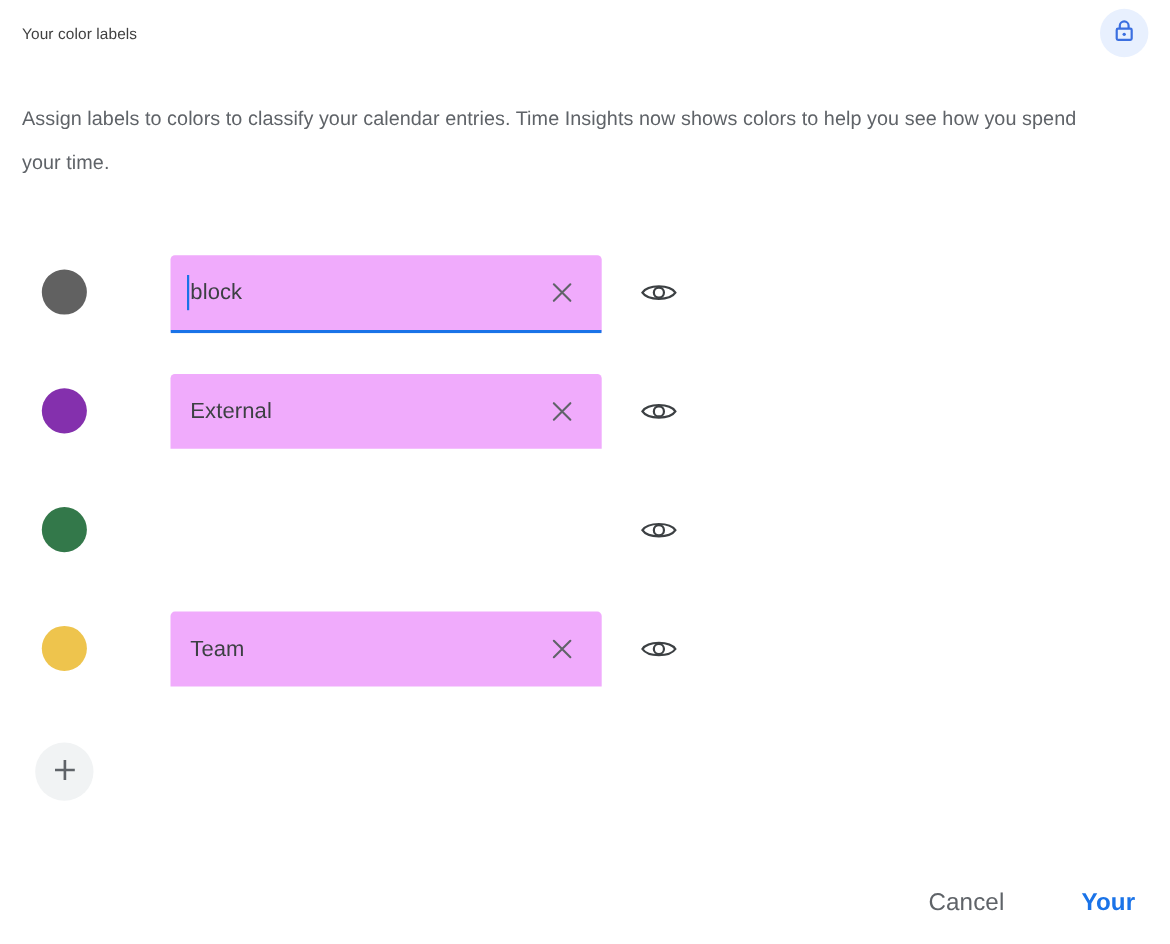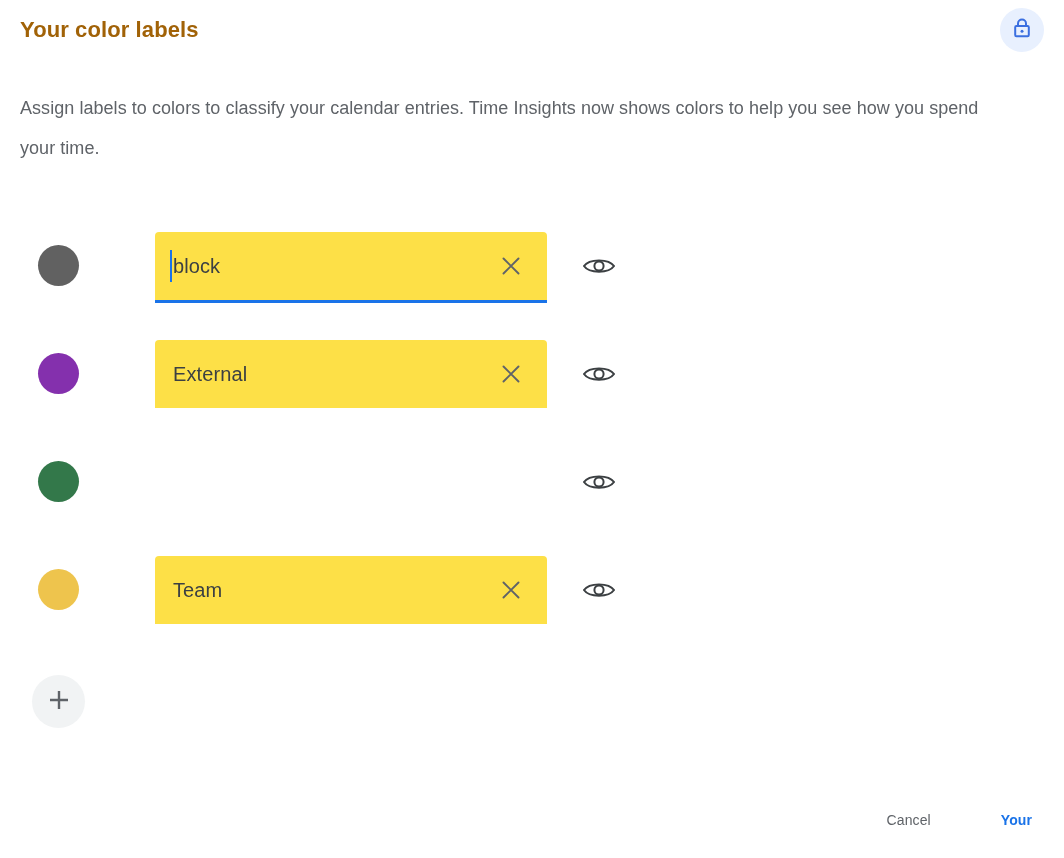--- a/index.html
+++ b/index.html
@@ -20,23 +20,23 @@
   .header {
     position: absolute;
     left: 0; top: 0;
     width: 1064px;
     height: 64px;
   }
   .page-title {
     position: absolute;
     left: 20px;
     top: 15px;
-    font-size: 22px;
-    font-weight: 700;
-    color: #a16207;
+    font-size: 14px;
+    font-weight: 400;
+    color: #404040;
     letter-spacing: 0.1px;
     line-height: 30px;
     white-space: nowrap;
   }
   .lock-badge {
     position: absolute;
     left: 1000px;
     top: 8px;
     width: 44px;
     height: 44px;
@@ -78,21 +78,21 @@
     width: 41px;
     height: 41px;
     border-radius: 50%;
   }
   .field-wrap {
     position: absolute;
     left: 155px;
     top: 0;
     width: 392px;
     height: 68px;
-    background: #fde047;
+    background: #f0abfc;
     border-radius: 4px 4px 0 0;
     box-sizing: border-box;
   }
   .label-row.focused .field-wrap {
     border-bottom: 3px solid #1a73e8;
     height: 71px;
   }
   .field-text {
     position: absolute;
     left: 18px;
@@ -169,21 +169,21 @@
     display: flex;
     align-items: center;
     justify-content: flex-end;
     padding-right: 22px;
     box-sizing: border-box;
   }
   .btn-text {
     background: none;
     border: none;
     font-family: "Liberation Sans", sans-serif;
-    font-size: 14px;
+    font-size: 22px;
     letter-spacing: 0.1px;
     cursor: pointer;
     padding: 6px 10px;
     text-align: center;
   }
   .btn-cancel {
     color: #5f6368;
     margin-right: 50px;
   }
   .btn-save {

